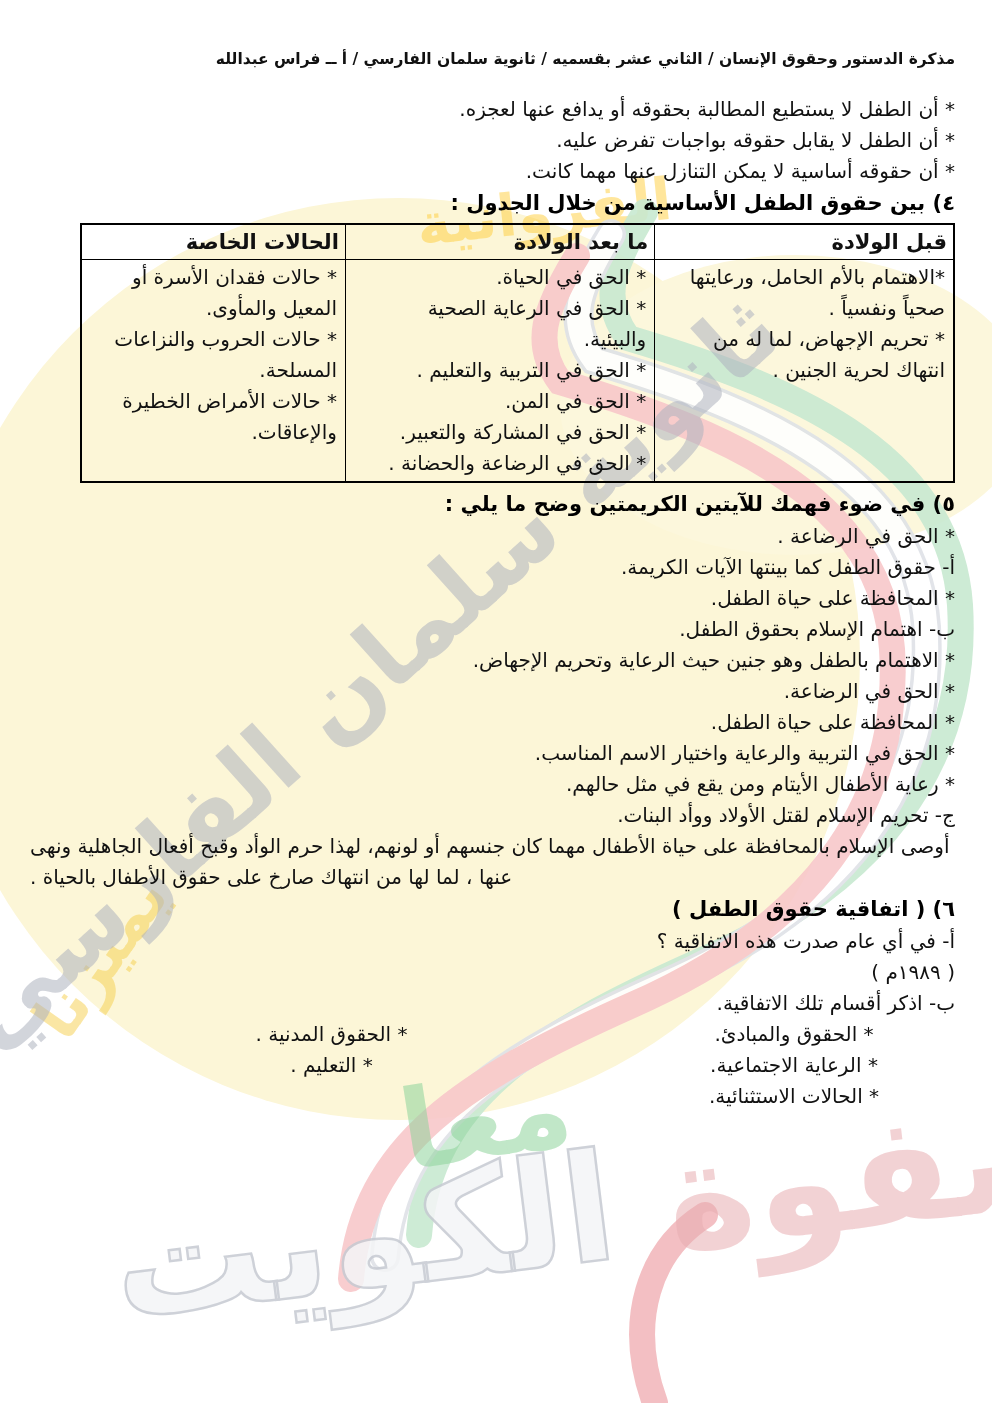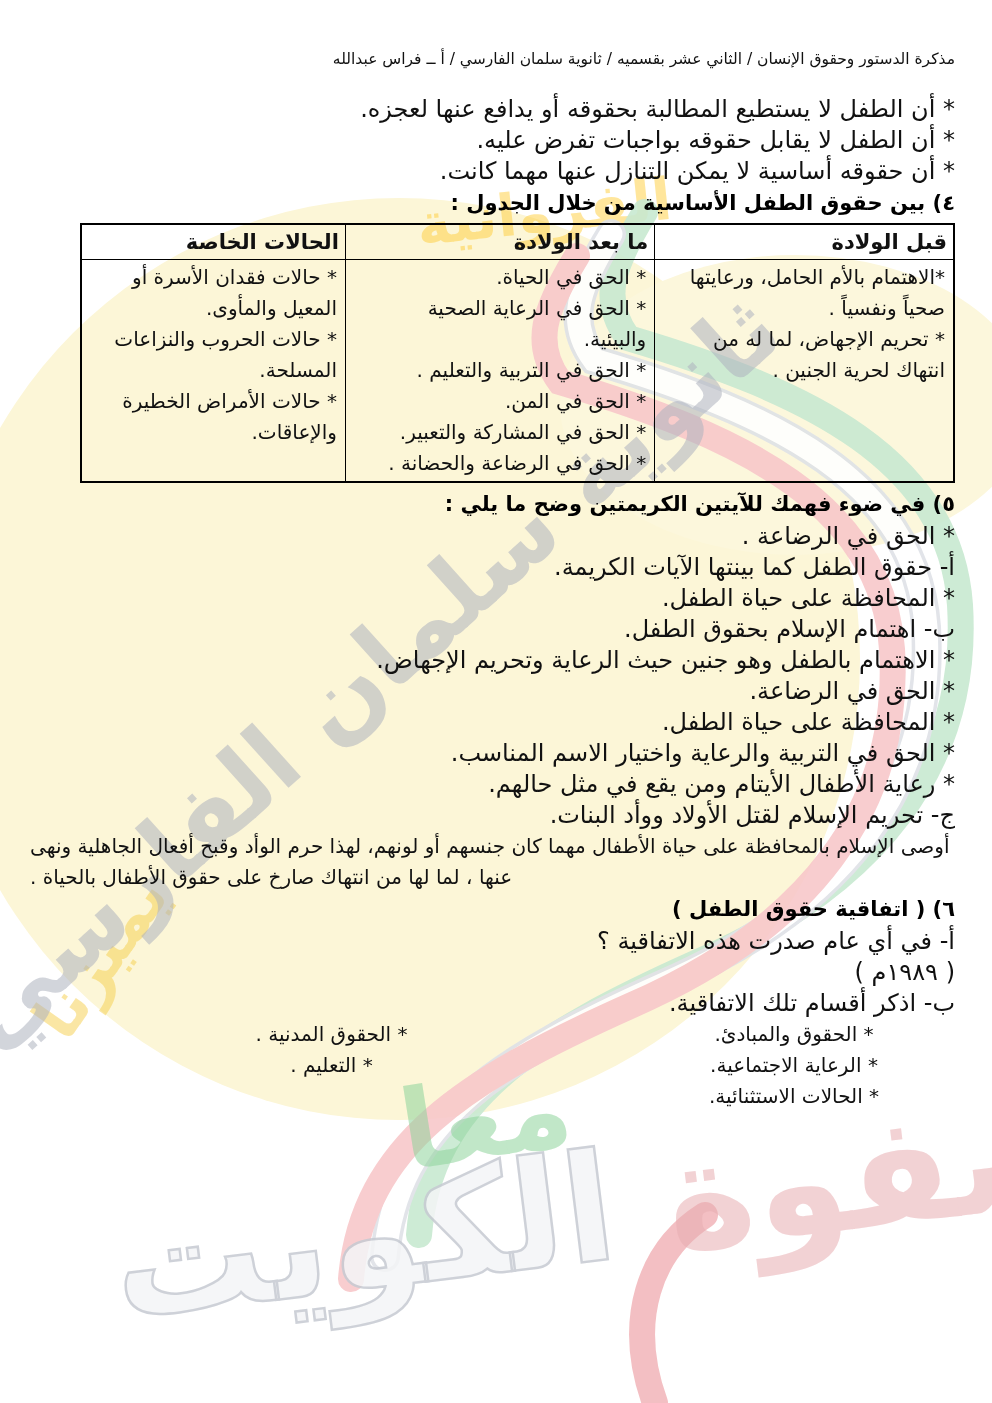--- a/index.html
+++ b/index.html
@@ -71,26 +71,27 @@
   .content{
     position:absolute;inset:0;
     padding:50px 37px 0 30px;
     z-index:10;
   }
   .doc-header{
     font-size:15.5px;
     text-align:right;
     margin-bottom:26px;
     color:#111;
+    font-weight:bold;
   }
   .h{
     font-size:21px;font-weight:bold;line-height:33px;color:#000;
   }
   .line{
-    font-size:24px;line-height:31px;
+    font-size:20px;line-height:31px;
   }
   table.rights{
     border-collapse:collapse;
     width:875px;
     margin:3px 0 5px 0;
     border:2px solid #000;
     background:transparent;
   }
   table.rights th{
     border:1px solid #000;

